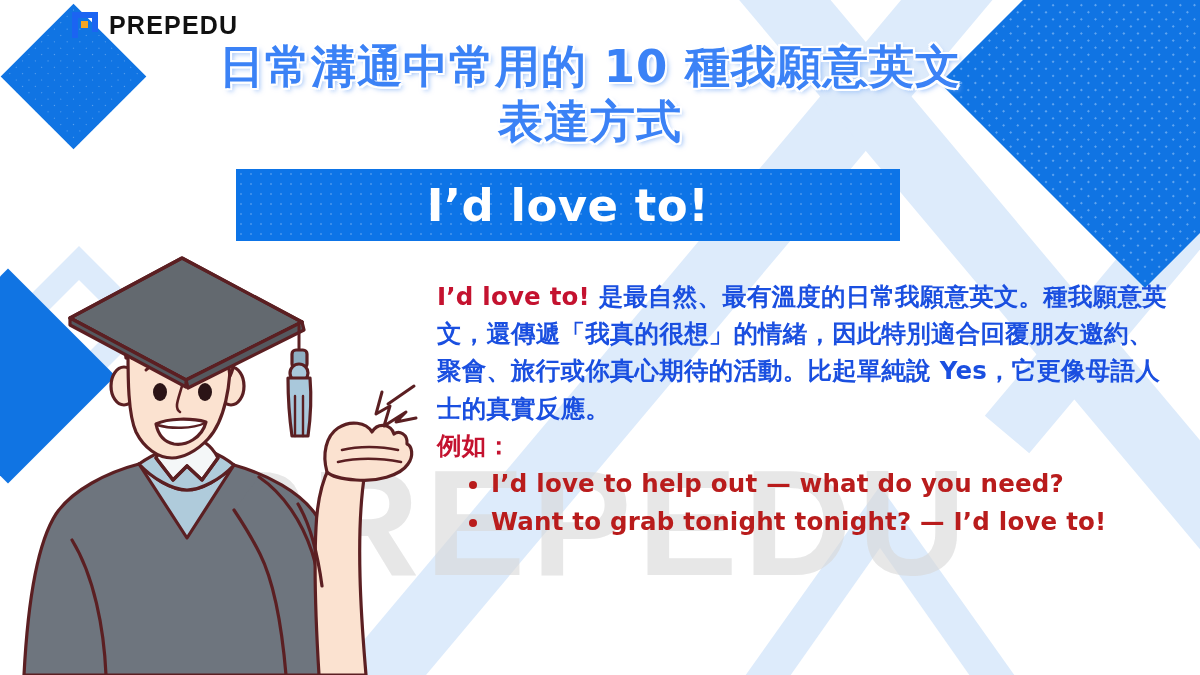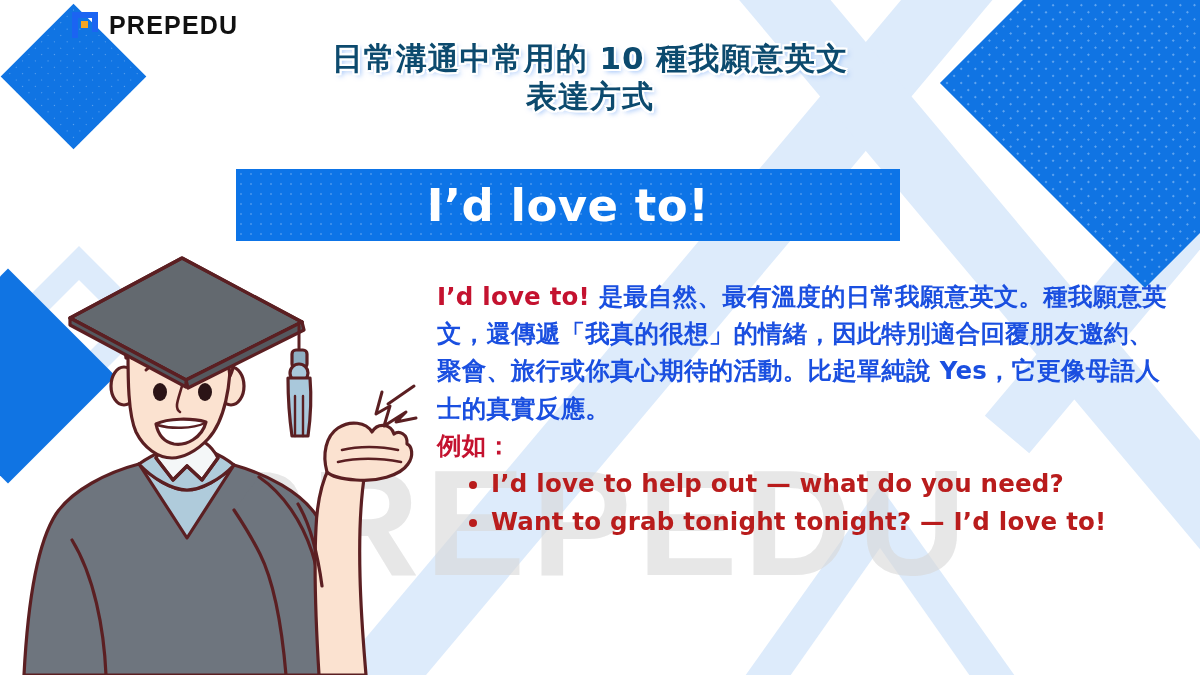--- a/index.html
+++ b/index.html
@@ -69,21 +69,21 @@
   .logo-mark{width:30px;height:30px;position:relative;}
   .logo-text{
     font-size:25px;font-weight:700;letter-spacing:1.2px;color:#111;
     font-family:"Liberation Sans",sans-serif;
   }
 
   
   .headline{
     position:absolute;left:175px;top:40px;width:830px;
     text-align:center;line-height:1.22;
-    font-size:31px;font-weight:700;color:#0c4a6e;
+    font-size:45px;font-weight:700;color:#3b82f6;
     font-family:"DejaVu Sans","Liberation Sans",sans-serif;
     text-shadow:
        2px 0 0 #ffffff, -2px 0 0 #ffffff, 0 2px 0 #ffffff, 0 -2px 0 #ffffff,
        2px 2px 0 #ffffff, -2px 2px 0 #ffffff, 2px -2px 0 #ffffff, -2px -2px 0 #ffffff,
        3px 3px 5px rgba(120,170,245,.75);
     letter-spacing:1px;
   }
 
   
   .banner{

